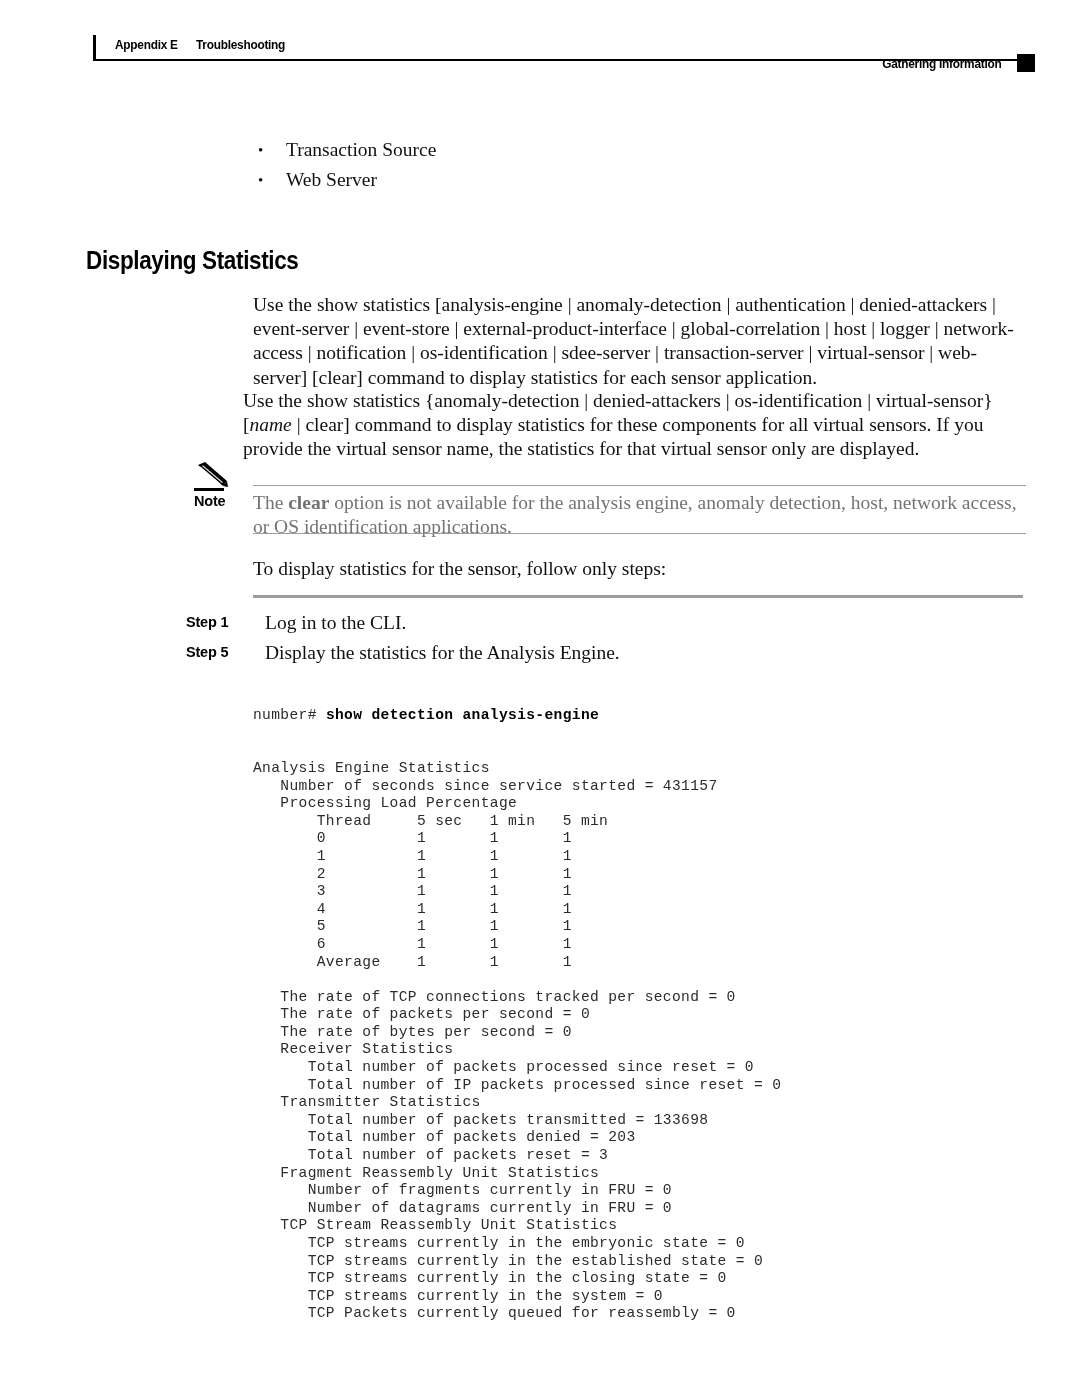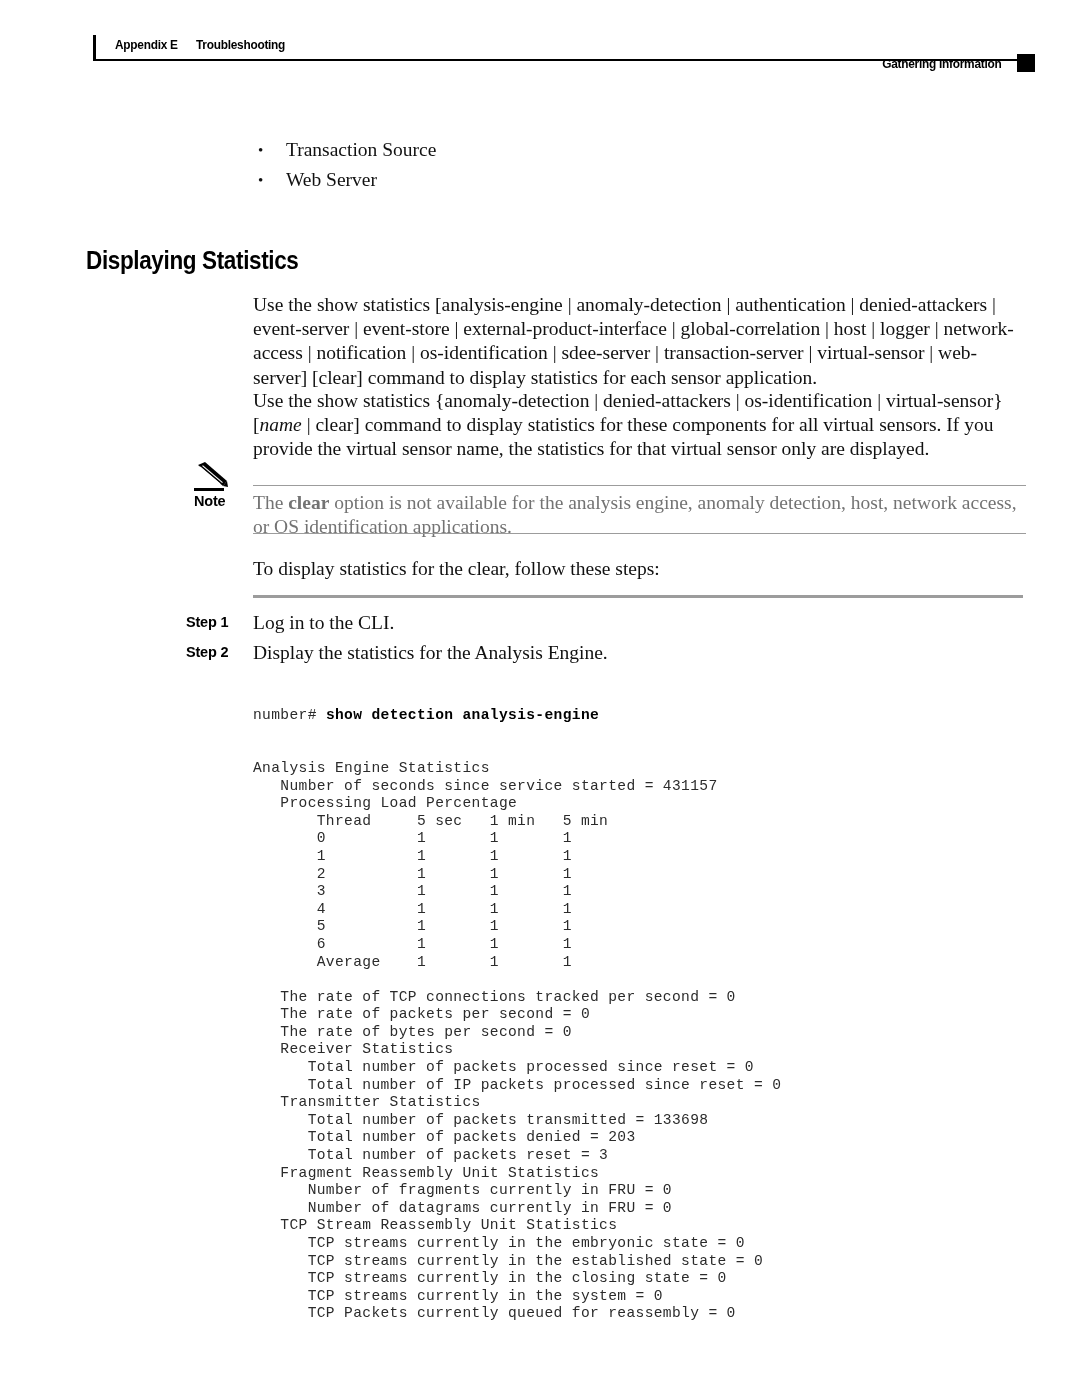--- a/index.html
+++ b/index.html
@@ -121,21 +121,21 @@
     text-align: left;
   }
   .para b { font-weight: normal; }
   .para i { font-style: italic; }
 
   .para-syntax1 {
     left: 253px; top: 293px;
     width: 770px;
   }
   .para-syntax2 {
-    left: 253px; top: 389px;
+    left: 243px; top: 389px;
     width: 772px;
   }
 
   
   .note-block {
     position: absolute;
     left: 186px; top: 462px;
     width: 840px;
   }
   .note-icon {
@@ -198,21 +198,21 @@
     position: absolute;
     left: 0; top: 3px;
     font-family: "Liberation Sans", sans-serif;
     font-weight: bold;
     font-size: 14.5px;
     letter-spacing: -0.2px;
     white-space: nowrap;
   }
   .step-text {
     position: absolute;
-    left: 67px; top: 0;
+    left: 79px; top: 0;
     font-size: 19.5px;
     line-height: 24px;
     color: #111;
     white-space: nowrap;
   }
   .step1 { left: 186px; top: 611px; }
   .step2 { left: 186px; top: 641px; }
 
   
   .code-block {
@@ -269,31 +269,31 @@
       <line x1="4" y1="5" x2="24" y2="22" stroke="#ffffff" stroke-width="1.1"></line>
       <line x1="6.5" y1="3.6" x2="26.5" y2="20.6" stroke="#ffffff" stroke-width="1.1"></line>
     </svg>
     <div class="note-icon-underline"></div>
     <div class="note-label">Note</div>
     <div class="note-rule-top"></div>
     <div class="note-text"><span>The </span><b>clear</b><span> option is not available for the analysis engine, anomaly detection, host, network access, or OS identification applications.</span></div>
     <div class="note-rule-bottom"></div>
   </div>
 
-  <div class="para para-intro-steps">To display statistics for the clear, follow these steps:</div>
+  <div class="para para-intro-steps">To display statistics for the sensor, follow only steps:</div>
 
   <div class="steps-rule"></div>
 
   <div class="step-row step1">
     <div class="step-label">Step 1</div>
     <div class="step-text">Log in to the CLI.</div>
   </div>
 
   <div class="step-row step2">
-    <div class="step-label">Step 2</div>
+    <div class="step-label">Step 5</div>
     <div class="step-text">Display the statistics for the Analysis Engine.</div>
   </div>
 
   <div class="code-block">
     <div class="code-line"><span>number# </span><b>show detection analysis-engine</b></div>
     <div id="code-output"><div class="code-line">Analysis Engine Statistics</div><div class="code-line">   Number of seconds since service started = 431157</div><div class="code-line">   Processing Load Percentage</div><div class="code-line">       Thread     5 sec   1 min   5 min</div><div class="code-line">       0          1       1       1</div><div class="code-line">       1          1       1       1</div><div class="code-line">       2          1       1       1</div><div class="code-line">       3          1       1       1</div><div class="code-line">       4          1       1       1</div><div class="code-line">       5          1       1       1</div><div class="code-line">       6          1       1       1</div><div class="code-line">       Average    1       1       1</div><div class="code-line">&nbsp;</div><div class="code-line">   The rate of TCP connections tracked per second = 0</div><div class="code-line">   The rate of packets per second = 0</div><div class="code-line">   The rate of bytes per second = 0</div><div class="code-line">   Receiver Statistics</div><div class="code-line">      Total number of packets processed since reset = 0</div><div class="code-line">      Total number of IP packets processed since reset = 0</div><div class="code-line">   Transmitter Statistics</div><div class="code-line">      Total number of packets transmitted = 133698</div><div class="code-line">      Total number of packets denied = 203</div><div class="code-line">      Total number of packets reset = 3</div><div class="code-line">   Fragment Reassembly Unit Statistics</div><div class="code-line">      Number of fragments currently in FRU = 0</div><div class="code-line">      Number of datagrams currently in FRU = 0</div><div class="code-line">   TCP Stream Reassembly Unit Statistics</div><div class="code-line">      TCP streams currently in the embryonic state = 0</div><div class="code-line">      TCP streams currently in the established state = 0</div><div class="code-line">      TCP streams currently in the closing state = 0</div><div class="code-line">      TCP streams currently in the system = 0</div><div class="code-line">      TCP Packets currently queued for reassembly = 0</div></div>
   </div>
 
 </div>
 

